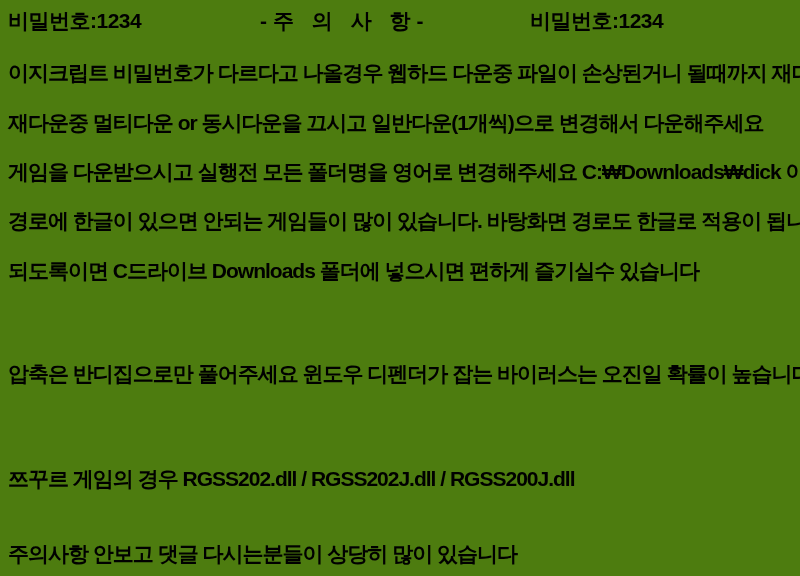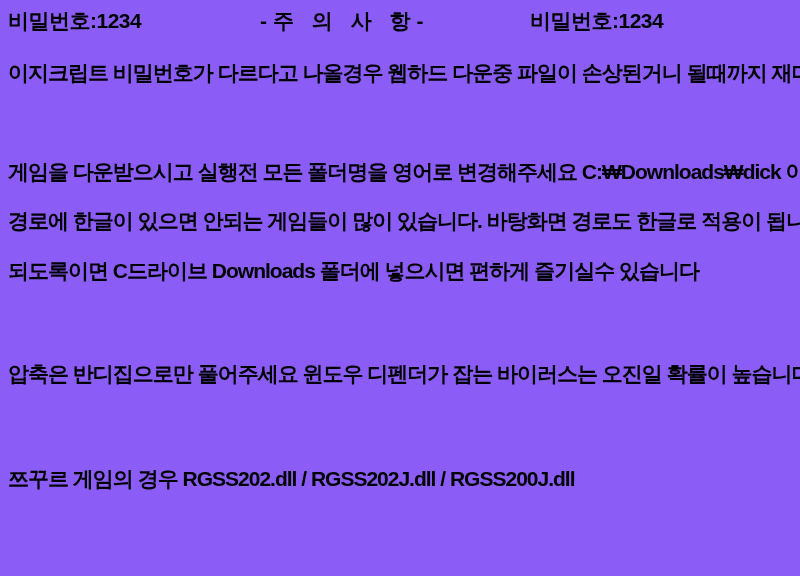--- a/index.html
+++ b/index.html
@@ -4,21 +4,21 @@
 <style>
   html, body {
     margin: 0;
     padding: 0;
     background: #ffffff;
   }
   #page {
     position: relative;
     width: 800px;
     height: 576px;
-    background: #8b5cf6;
+    background: #4d7c0f;
     overflow: hidden;
     font-family: "Liberation Sans", "DejaVu Sans", sans-serif;
     font-weight: 700;
     color: #000000;
   }
   .hline {
     position: absolute;
     top: 8px;
     font-size: 21px;
     line-height: 26px;
@@ -43,28 +43,30 @@
 <div id="page">
 
   <div>
     <span class="hline h-left">비밀번호:1234</span>
     <span class="hline h-center">-주 의 사 항-</span>
     <span class="hline h-right">비밀번호:1234</span>
   </div>
 
   <div class="line" style="top:60px">이지크립트 비밀번호가 다르다고 나올경우 웹하드 다운중 파일이 손상된거니 될때까지 재다운</div>
 
+  <div class="line" style="top:110px">재다운중 멀티다운 or 동시다운을 끄시고 일반다운(1개씩)으로 변경해서 다운해주세요</div>
 
   <div class="line" style="top:159px">게임을 다운받으시고 실행전 모든 폴더명을 영어로 변경해주세요 C:₩Downloads₩dick 이런식</div>
 
   <div class="line" style="top:208px">경로에 한글이 있으면 안되는 게임들이 많이 있습니다. 바탕화면 경로도 한글로 적용이 됩니다</div>
 
   <div class="line" style="top:258px">되도록이면 C드라이브 Downloads 폴더에 넣으시면 편하게 즐기실수 있습니다</div>
 
 
   <div class="line" style="top:361px">압축은 반디집으로만 풀어주세요 윈도우 디펜더가 잡는 바이러스는 오진일 확률이 높습니다</div>
 
 
   <div class="line" style="top:466px">쯔꾸르 게임의 경우 RGSS202.dll / RGSS202J.dll / RGSS200J.dll</div>
 
 
+  <div class="line" style="top:541px">주의사항 안보고 댓글 다시는분들이 상당히 많이 있습니다</div>
 
 </div>
 
 </body></html>

